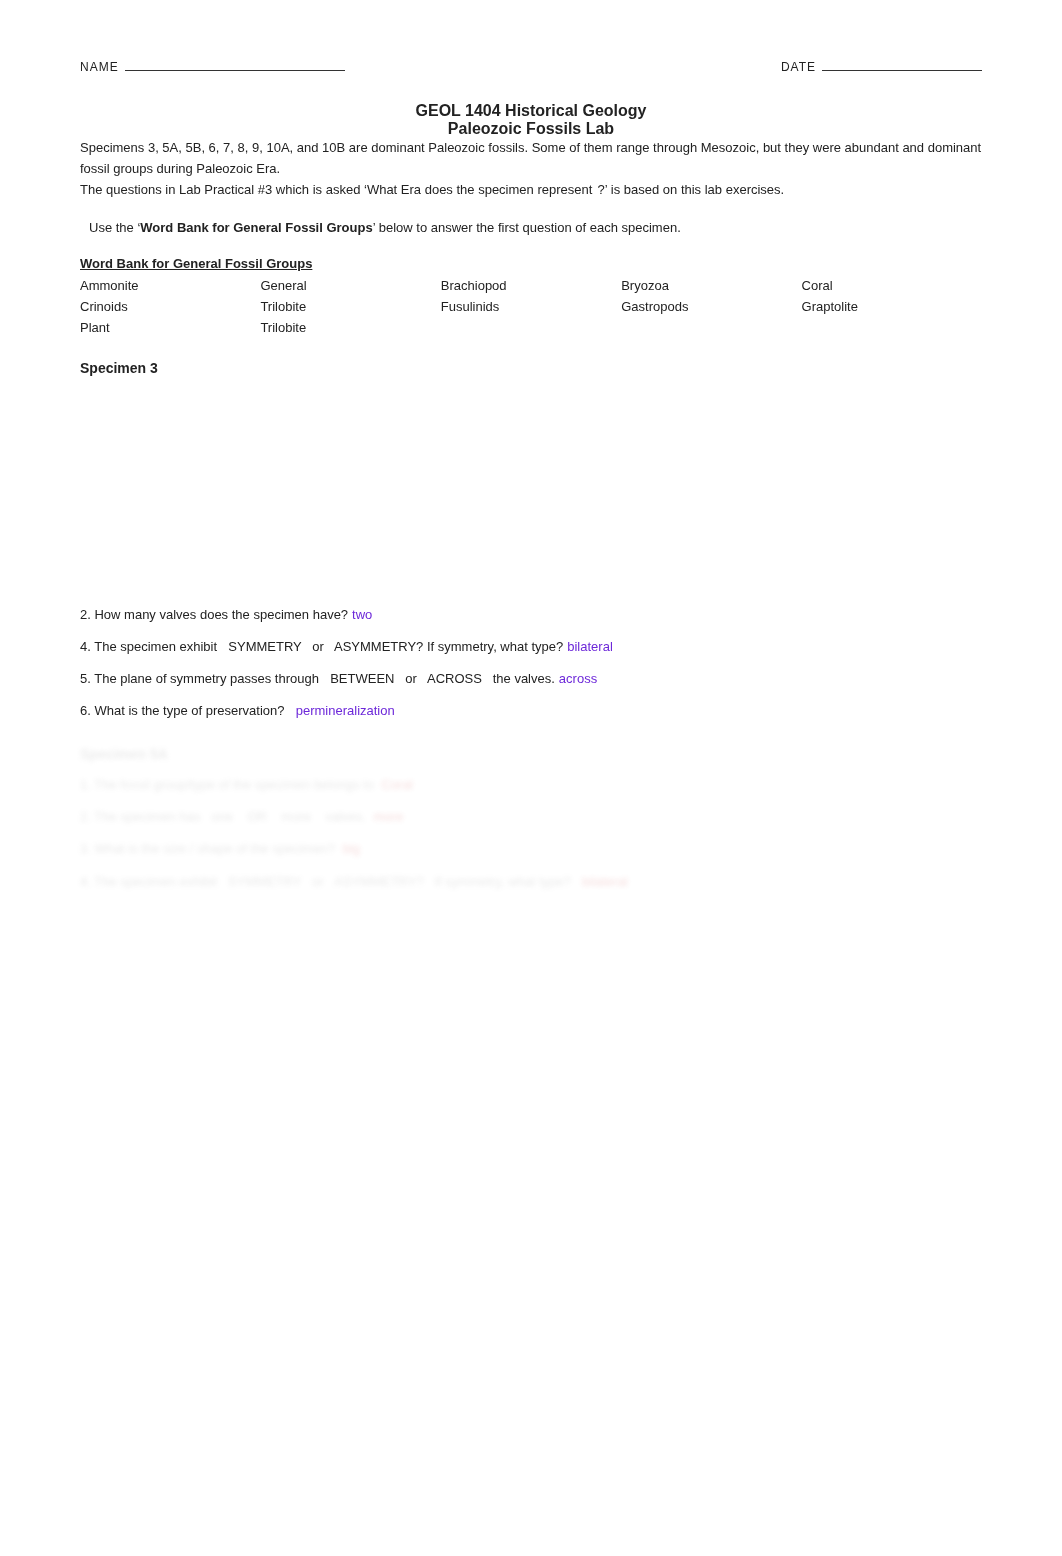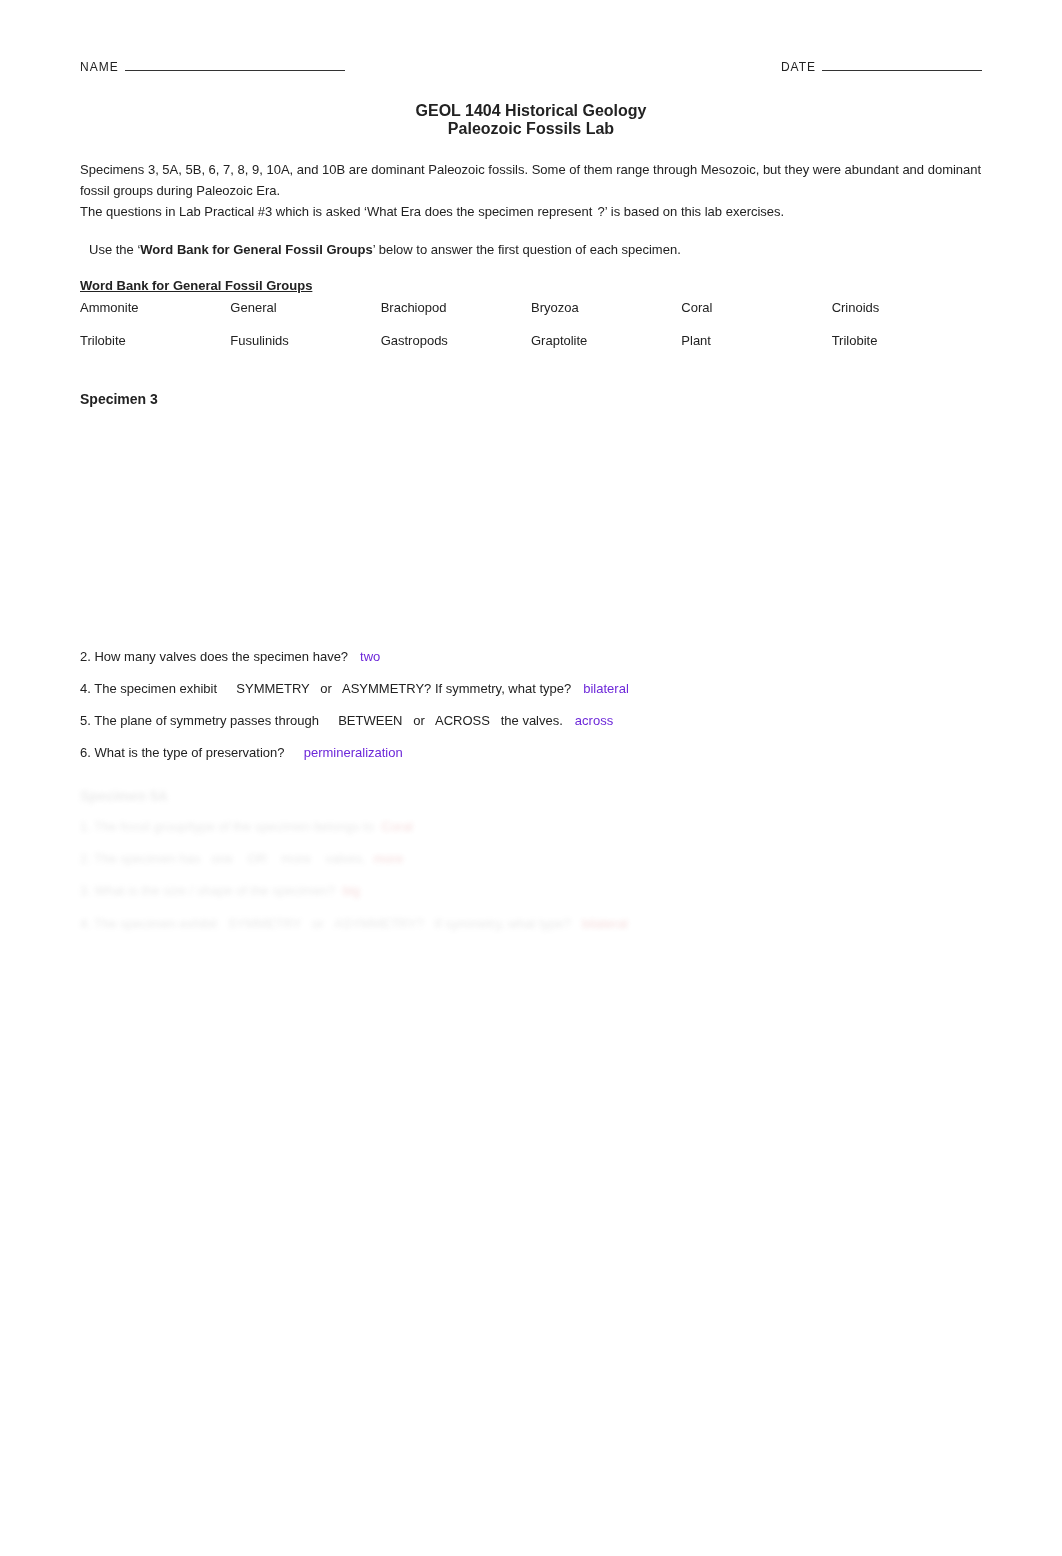--- a/index.html
+++ b/index.html
@@ -30,21 +30,20 @@
     .header-line {
       border-bottom: 1px solid #333;
       width: 220px;
       display: inline-block;
     }
     .header-line-short {
       width: 160px;
     }
     .page-title {
       text-align: center;
-      margin-bottom: 22px;
     }
     .page-title h1 {
       font-size: 16px;
       font-weight: bold;
     }
     .intro-text {
       font-size: 13px;
       line-height: 1.6;
       margin-bottom: 18px;
     }
@@ -65,48 +64,48 @@
       margin-bottom: 24px;
     }
     .word-bank-title {
       font-weight: bold;
       font-size: 13px;
       text-decoration: underline;
       margin-bottom: 6px;
     }
     .word-bank-grid {
       display: grid;
-      grid-template-columns: repeat(6, 1fr);
-      gap: 16px 0;
+      grid-template-columns: repeat(5, 1fr);
+      gap: 4px 0;
       font-size: 13px;
     }
     .word-bank-grid span {
       padding: 1px 0;
     }
     .specimen-section {
       margin-bottom: 18px;
     }
     .specimen-title {
       font-weight: bold;
       font-size: 14px;
-      margin-bottom: 25px;
+      margin-bottom: 14px;
     }
     .specimen-image-area {
       height: 200px;
       border: none;
       margin-bottom: 14px;
     }
     .question-block {
       margin-bottom: 10px;
       font-size: 13px;
       line-height: 1.7;
       display: flex;
       align-items: baseline;
       flex-wrap: wrap;
-      gap: 12px;
+      gap: 4px;
     }
     .answer {
       color: #6d28d9;
       font-style: normal;
     }
     .blurred-section {
       margin-top: 24px;
       opacity: 0.18;
       filter: blur(2.5px);
     }

